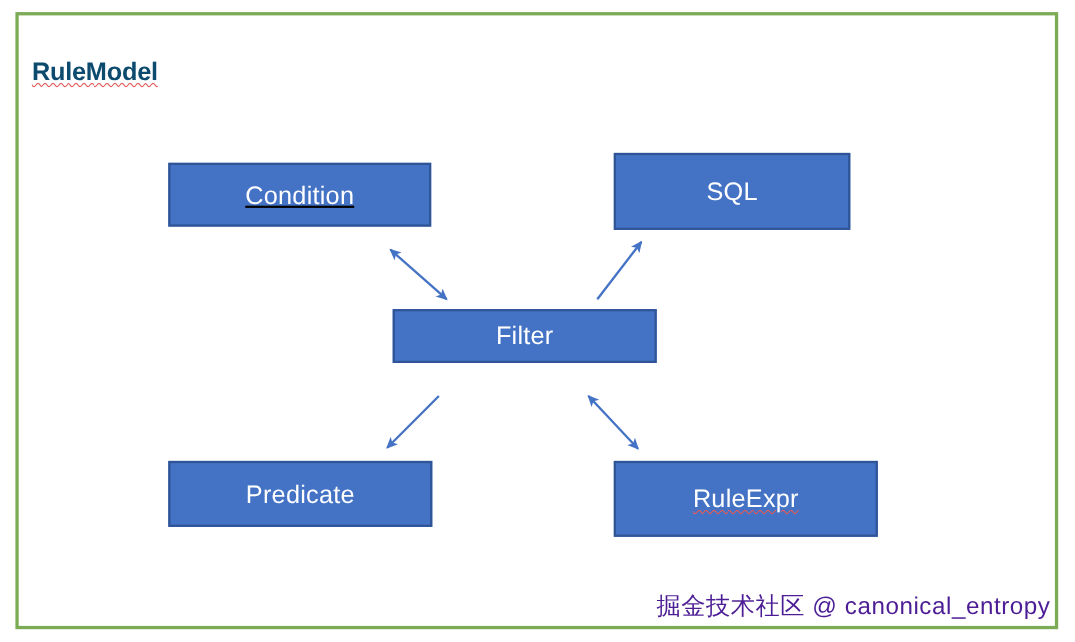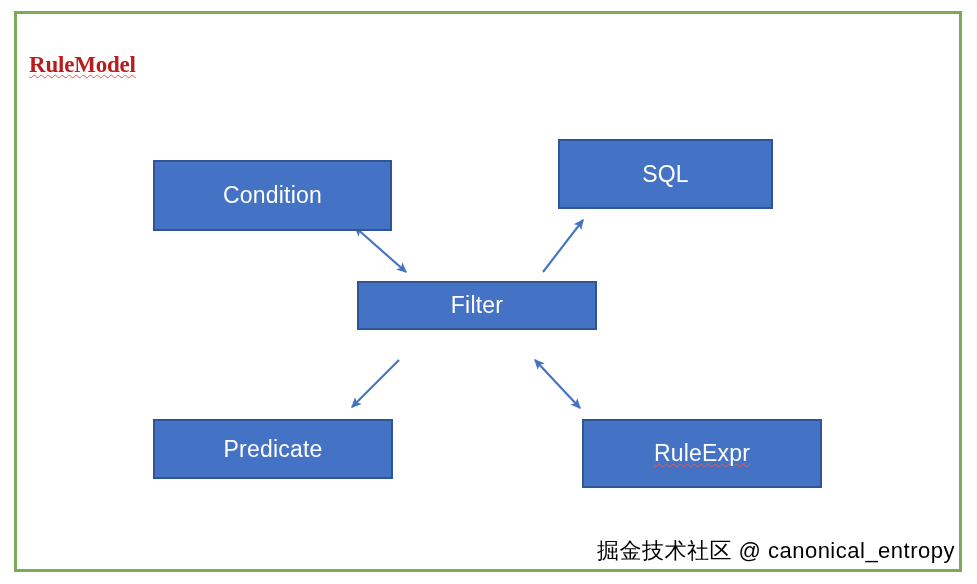--- a/index.html
+++ b/index.html
@@ -34,27 +34,26 @@
     height: 584px;
   }
 
   
   .slide-title {
     position: absolute;
     left: 29px;
     top: 52px;
     font-size: 23px;
     font-weight: bold;
-    color: #b91c1c;
+    color: #0c4a6e;
     letter-spacing: -0.2px;
     white-space: nowrap;
     text-decoration: underline wavy #e05c5c;
     text-decoration-thickness: 1px;
     text-underline-offset: 2px;
-    font-family: Liberation Serif, serif;
   }
 
   
   .node {
     position: absolute;
     box-sizing: border-box;
     background: #4472c4;
     border: 2px solid #2f5597;
     display: flex;
     align-items: center;
@@ -66,43 +65,43 @@
     font-weight: 400;
     letter-spacing: 0.2px;
     white-space: nowrap;
   }
   .node-label.misspelled {
     text-decoration: underline wavy #e05c5c;
     text-decoration-thickness: 1px;
     text-underline-offset: 2px;
   }
 
-  .node-condition { left: 153px; top: 160px;  width: 239px; height: 71px; }
+  .node-condition { left: 153px; top: 148px;  width: 239px; height: 58px; text-decoration: underline; }
   .node-sql       { left: 558px; top: 139px;  width: 215px; height: 70px; }
   .node-filter    { left: 357px; top: 281px;  width: 240px; height: 49px; }
   .node-predicate { left: 153px; top: 419px;  width: 240px; height: 60px; }
-  .node-ruleexpr  { left: 558px; top: 419px;  width: 240px; height: 69px; margin-left: 24px; }
+  .node-ruleexpr  { left: 558px; top: 419px;  width: 240px; height: 69px; }
 
   
   .connectors {
     position: absolute;
     left: 0;
     top: 0;
     width: 977px;
     height: 584px;
     pointer-events: none;
   }
 
   
   .watermark {
     position: absolute;
     right: 22px;
     bottom: 18px;
     font-size: 22px;
-    color: #000000;
+    color: #4c1d95;
     letter-spacing: 0.5px;
     white-space: nowrap;
   }
 </style>
 </head>
 <body>
 
 <div class="canvas">
 
   <div class="slide-frame"></div>

